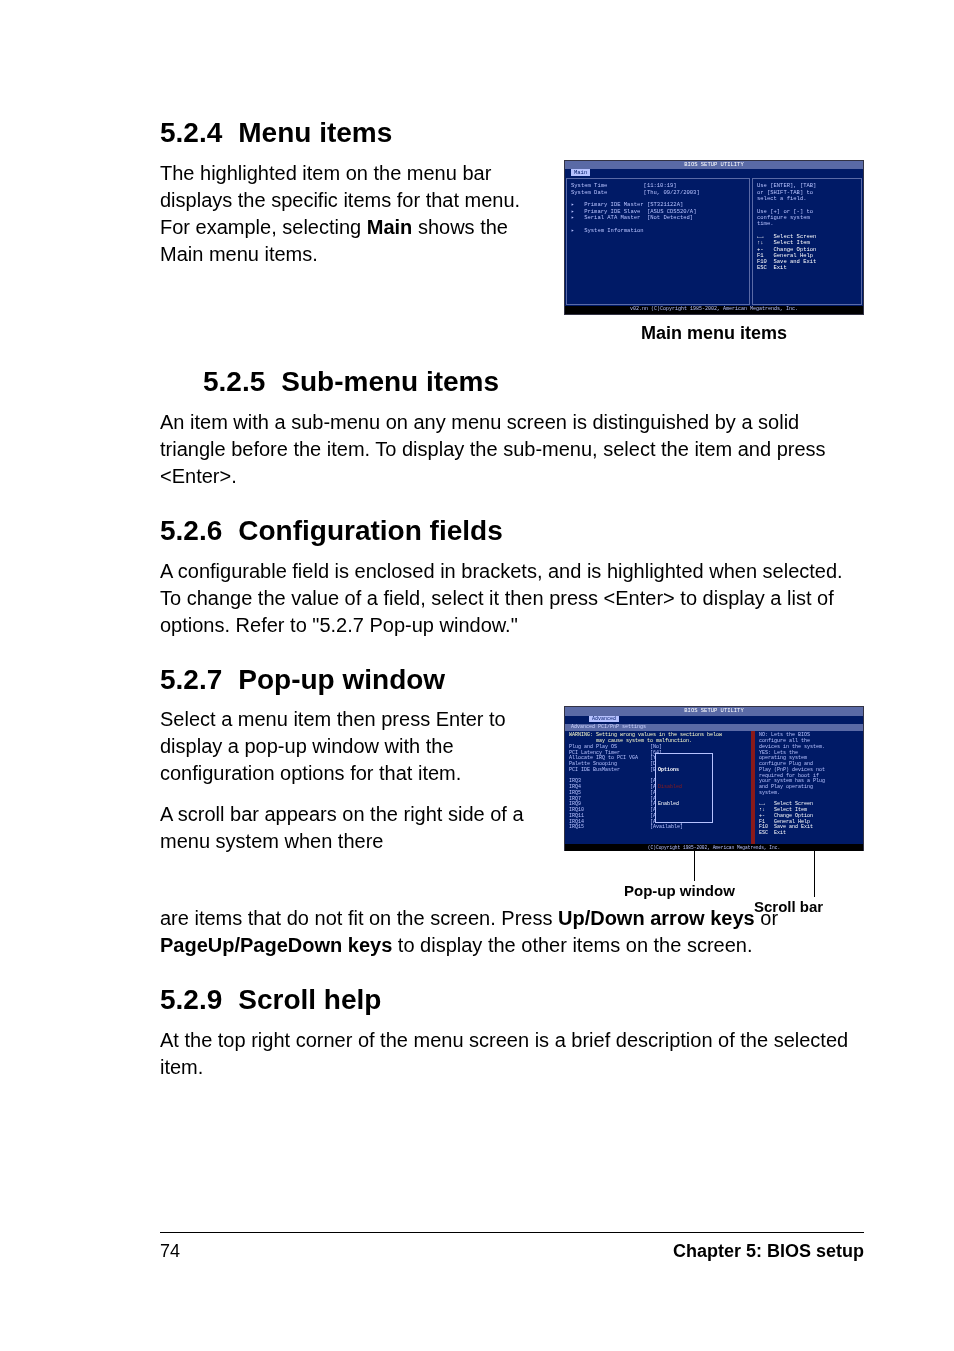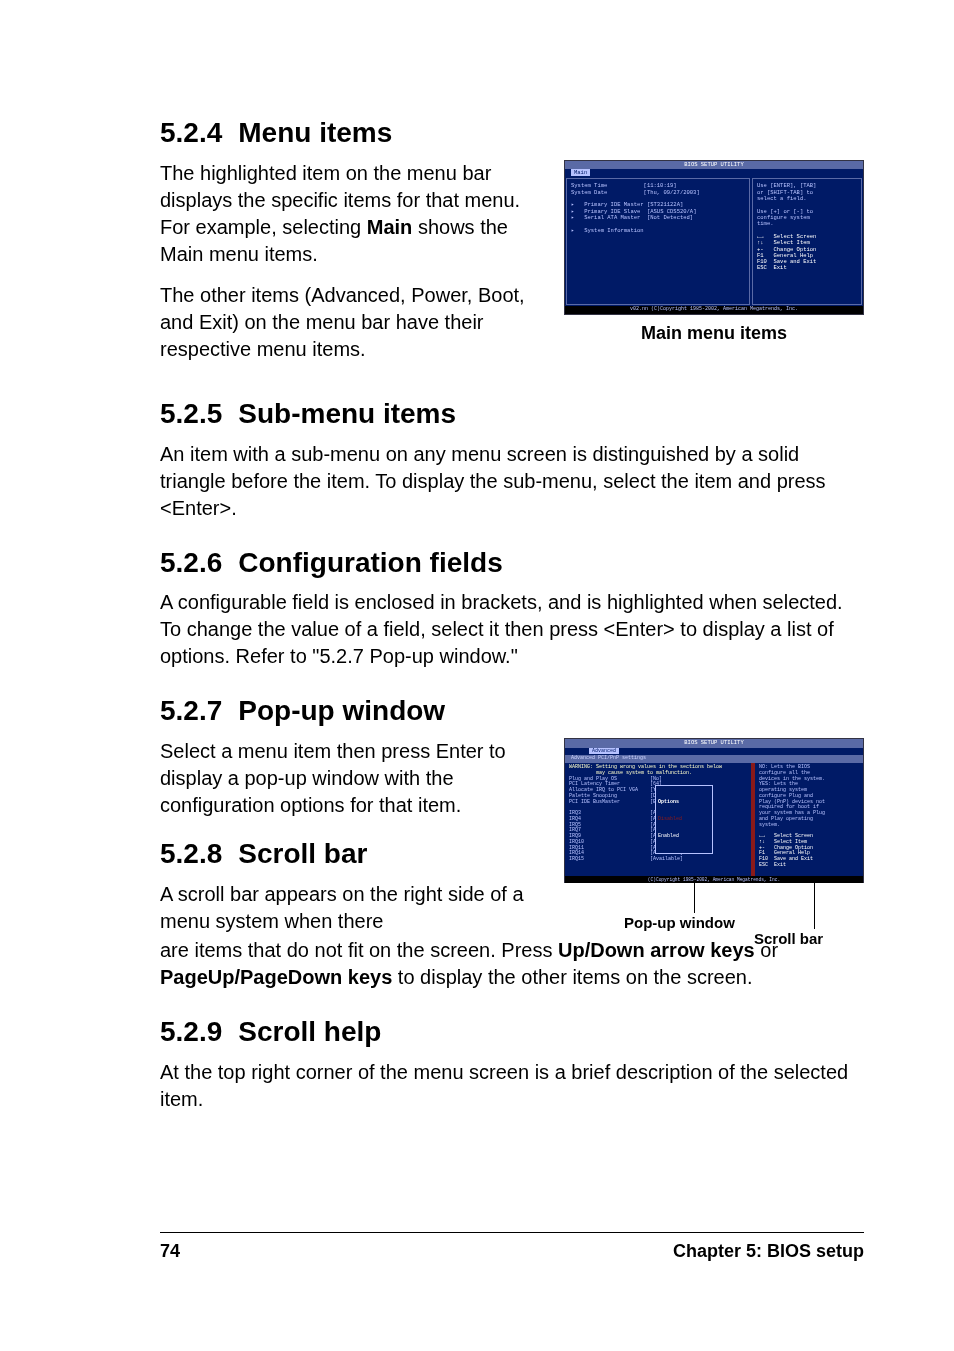--- a/index.html
+++ b/index.html
@@ -118,21 +118,21 @@
   .footer-line {
     border-top: 1px solid #000;
     margin: 0 90px 0 160px;
   }
   .footer {
     display:flex;
     justify-content:space-between;
     padding: 6px 90px 0 160px;
     font-size:18px;
   }
-  .footer .pagenum { font-weight:bold; }
+  .footer .pagenum { font-weight:normal; }
   .footer .chapter { font-weight:bold; }
 
   
   .bios2 {
     background:#001a66;
     color:#b6c2ff;
     border:1px solid #334;
     font-family: "Courier New", monospace;
     font-size:5px;
     line-height:1.15;
@@ -208,21 +208,20 @@
 <div class="page">
 
   <h2>
     <span class="secnum">5.2.4</span><span>Menu items</span>
   </h2>
   <div class="row">
     <div class="col-text">
       <p>
         <span>The highlighted item on the menu bar displays the specific items for that menu. For example, selecting </span><b>Main</b><span> shows the Main menu items.</span>
       </p>
-      <p>The other items (Advanced, Power, Boot, and Exit) on the menu bar have their respective menu items.</p>
     </div>
     <div class="col-fig">
       <div class="bios">
         <div class="bios-title">BIOS SETUP UTILITY</div>
         <div class="bios-tabs"><span class="active">Main</span></div>
         <div class="bios-body">
           <div class="left" style="white-space: pre;">System Time           [11:10:19]
 System Date           [Thu, 09/27/2003]
 
 ▸   Primary IDE Master [ST321122A]
@@ -244,40 +243,37 @@
 F1   General Help
 F10  Save and Exit
 ESC  Exit</span></div>
         </div>
         <div class="bios-footer">v02.nn (C)Copyright 1985-2002, American Megatrends, Inc.</div>
       </div>
       <div class="fig-caption">Main menu items</div>
     </div>
   </div>
 
-  <h2 style="margin-top:18px;">
+  <h2 style="margin-top:18px;margin-left:43px;">
     <span class="secnum">5.2.5</span><span>Sub-menu items</span>
   </h2>
   <p>An item with a sub-menu on any menu screen is distinguished by a solid triangle before the item. To display the sub-menu, select the item and press &lt;Enter&gt;.</p>
 
   <h2 style="margin-top:22px;">
     <span class="secnum">5.2.6</span><span>Configuration fields</span>
   </h2>
   <p>A configurable field is enclosed in brackets, and is highlighted when selected. To change the value of a field, select it then press &lt;Enter&gt; to display a list of options. Refer to "5.2.7 Pop-up window."</p>
 
   <h2 style="margin-top:22px;">
     <span class="secnum">5.2.7</span><span>Pop-up window</span>
   </h2>
   <div class="row">
     <div class="col-text">
       <p>Select a menu item then press Enter to display a pop-up window with the configuration options for that item.</p>
 
-      <h2 style="margin-top:16px;">
-        <span class="secnum">5.2.8</span><span>Scroll bar</span>
-      </h2>
       <p style="margin-bottom:0;">A scroll bar appears on the right side of a menu system when there</p>
     </div>
     <div class="col-fig" style="position:relative;">
       <div class="bios2">
         <div class="bios-title">BIOS SETUP UTILITY</div>
         <div class="bios-tabs">&nbsp;&nbsp;&nbsp;&nbsp;&nbsp;&nbsp;<span class="active">Advanced</span></div>
         <div class="subtitle">Advanced PCI/PnP settings</div>
         <div class="body2">
           <div class="left2"><span class="warn" style="white-space: pre;">WARNING: Setting wrong values in the sections below
          may cause system to malfunction.</span>

